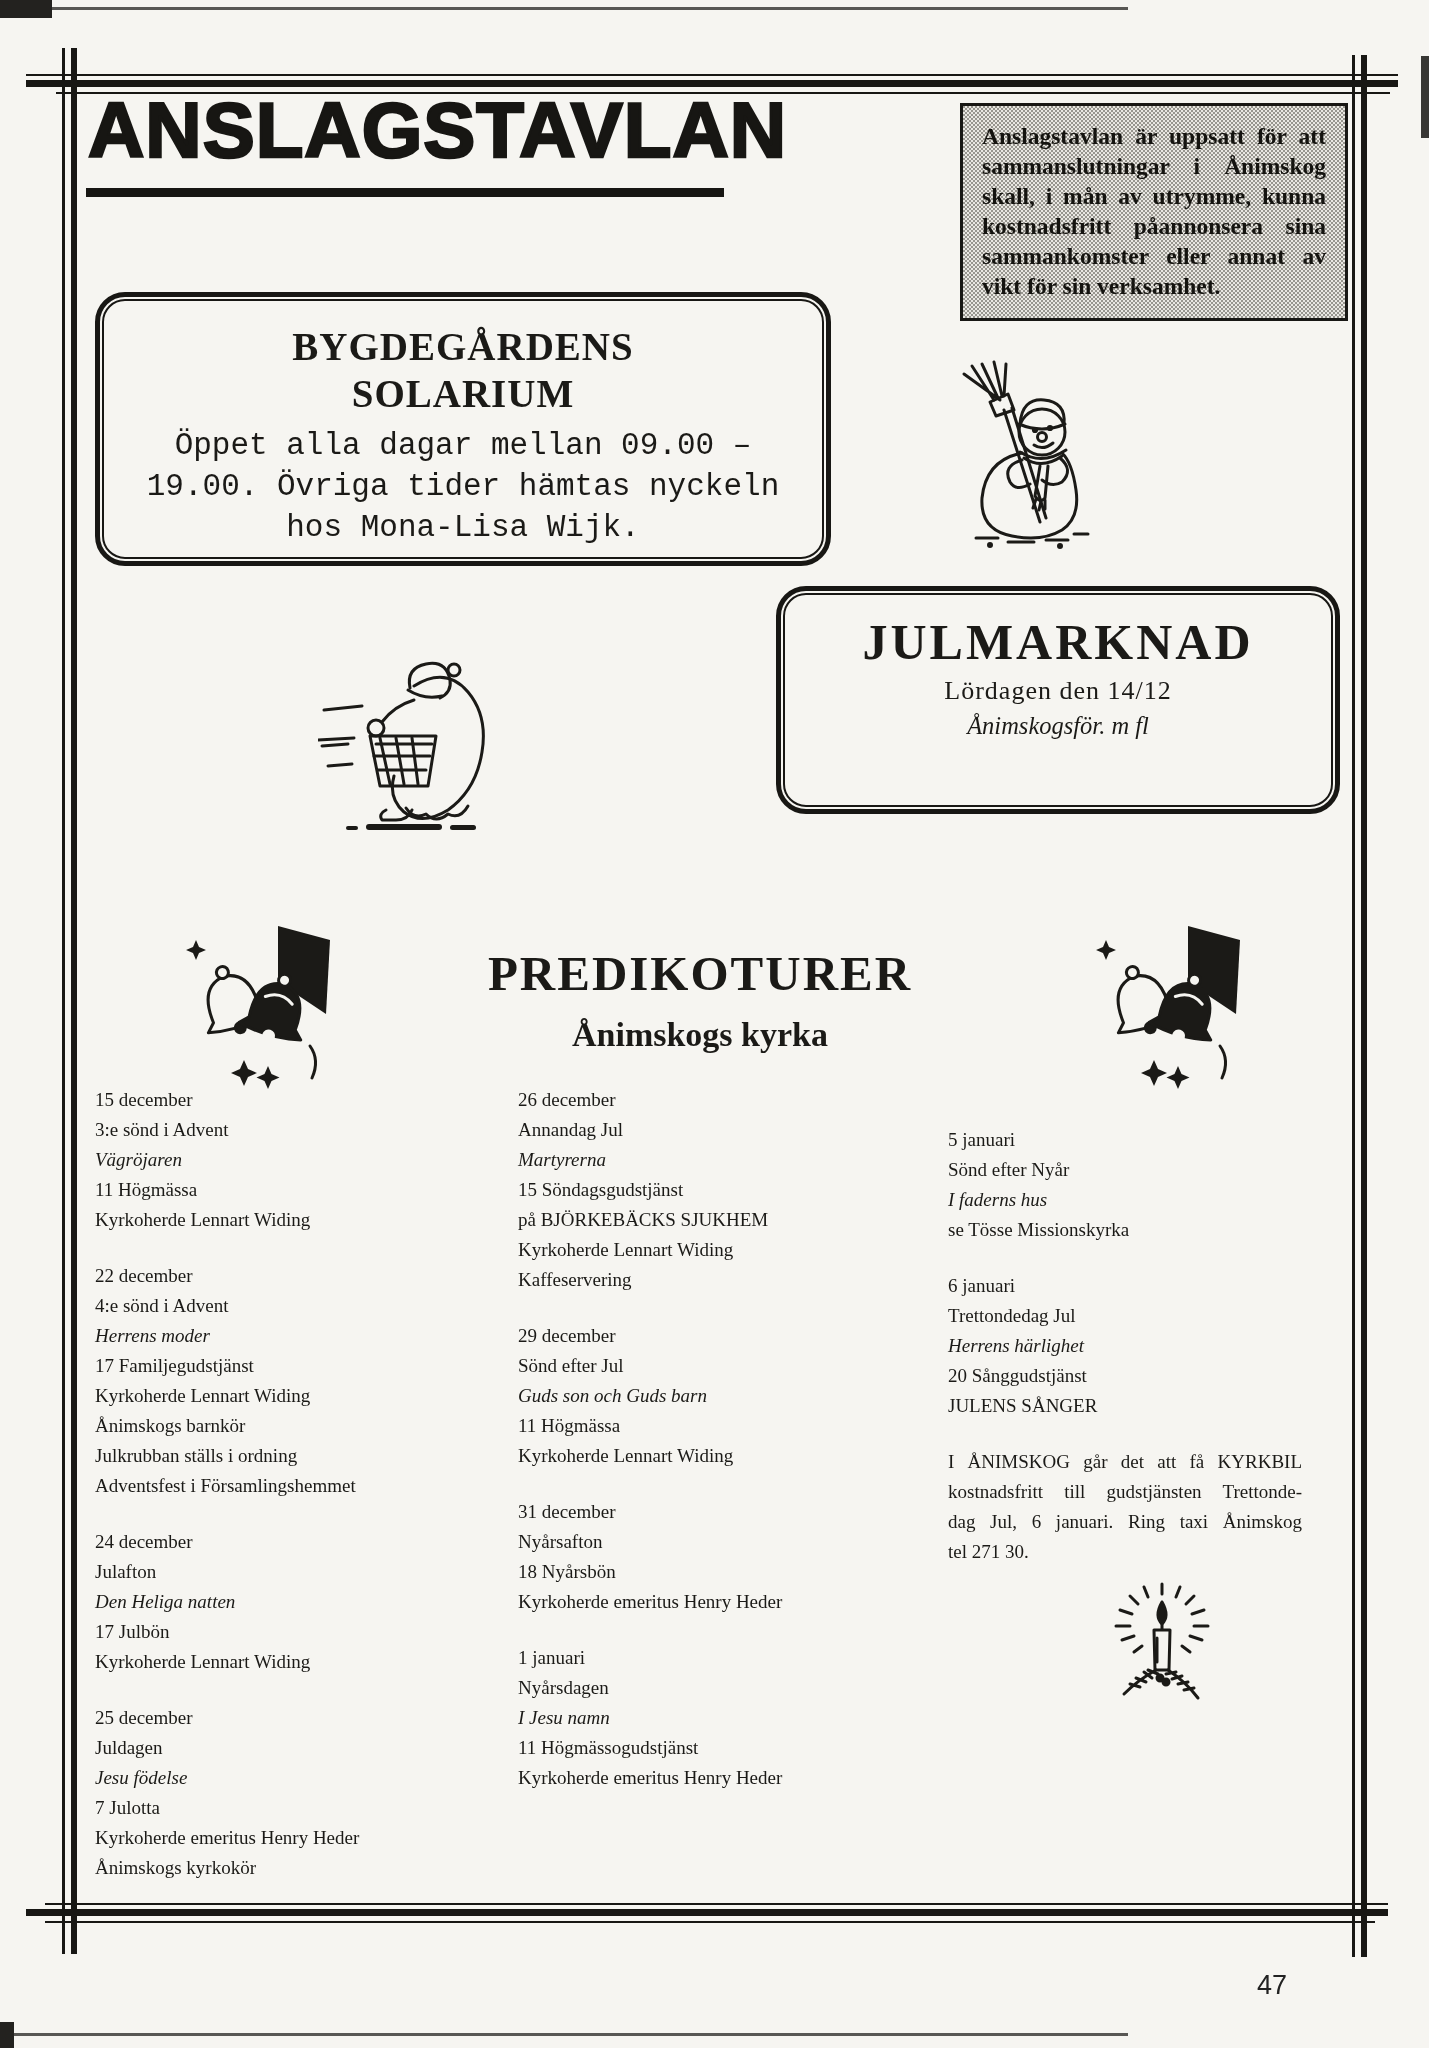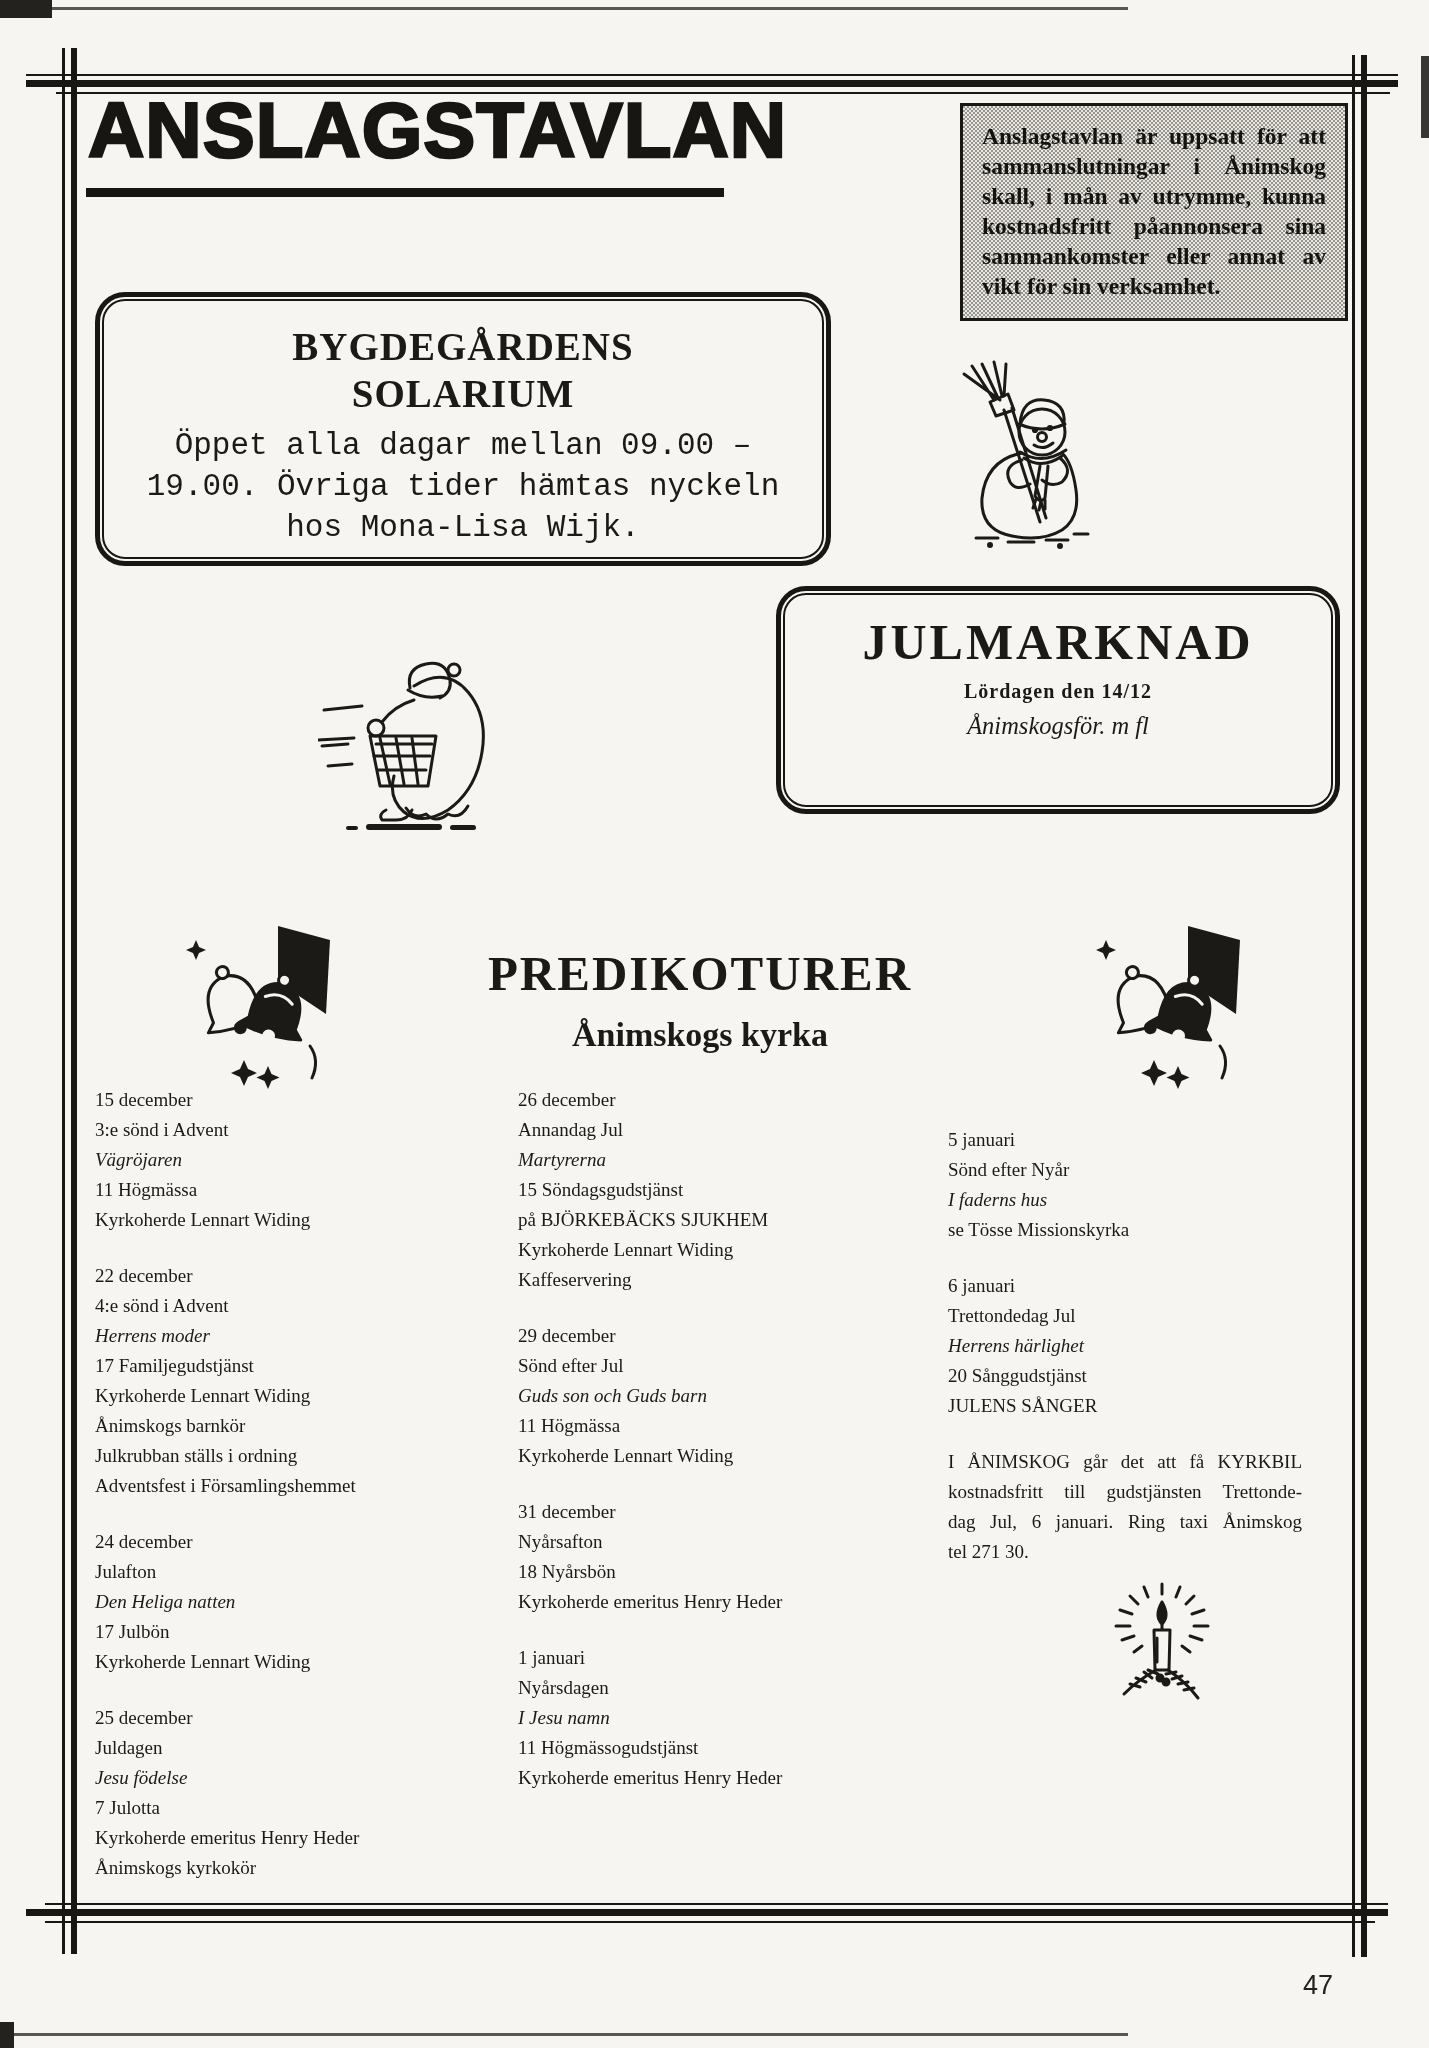--- a/index.html
+++ b/index.html
@@ -44,21 +44,21 @@
 
   .solarium{left:95px;top:292px;width:736px;height:274px;}
   .solarium-title{font-weight:bold;font-size:39px;line-height:47px;letter-spacing:1px;padding-top:26px;}
   .solarium-body{
     font-family:Liberation Mono, monospace;
     font-size:31px;line-height:41px;padding-top:8px;
   }
 
   .julmarknad{left:776px;top:586px;width:564px;height:228px;}
   .julmarknad-title{font-weight:bold;font-size:50px;line-height:58px;letter-spacing:3px;padding-top:22px;}
-  .julmarknad-date{font-weight:bold;font-size:20px;line-height:40px;letter-spacing:1px;}
+  .julmarknad-date{font-weight:normal;font-size:26px;line-height:40px;letter-spacing:1px;}
   .julmarknad-arr{font-style:italic;font-size:24.5px;line-height:29px;}
 
   
   .predik-head{position:absolute;left:335px;top:946px;width:730px;text-align:center;}
   .predik-title{font-weight:bold;font-size:49px;line-height:56px;letter-spacing:2px;}
   .predik-sub{font-weight:bold;font-size:34px;line-height:42px;margin-top:12px;}
 
   
   .sched-col{position:absolute;top:1085px;font-size:19px;line-height:30px;}
   .sched-col-1{left:95px;width:318px;}
@@ -66,21 +66,21 @@
   .sched-col-3{left:948px;width:354px;margin-top:40px;}
   .sched-block{margin-bottom:26px;}
   .sched-line{white-space:nowrap;}
   .sched-line.ital{font-style:italic;}
   .sched-para{margin-top:6px;}
   .sched-para .sched-line{white-space:normal;}
   .sched-para .sched-line:not(:last-child){text-align:justify;text-align-last:justify;}
 
   
   .page-number{
-    position:absolute;left:1288px;top:1970px;width:60px;text-align:center;
+    position:absolute;left:1242px;top:1970px;width:60px;text-align:center;
     font-family:"Liberation Sans","DejaVu Sans",sans-serif;font-size:27px;color:#222;
   }
 
   
   .artifact{position:absolute;background:#23221f;}
 
   svg{display:block;}
   .lineart{stroke:#1b1a17;fill:none;stroke-width:3;stroke-linecap:round;stroke-linejoin:round;}
   .fillart{fill:#1b1a17;stroke:none;}
 </style>

